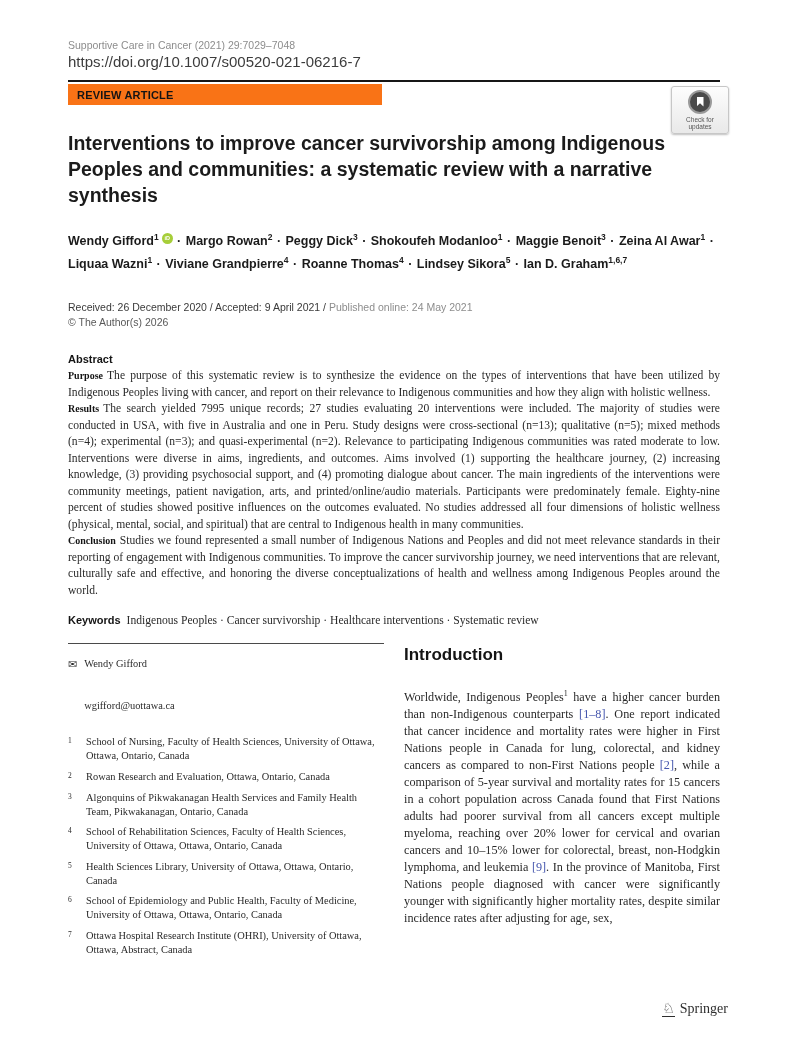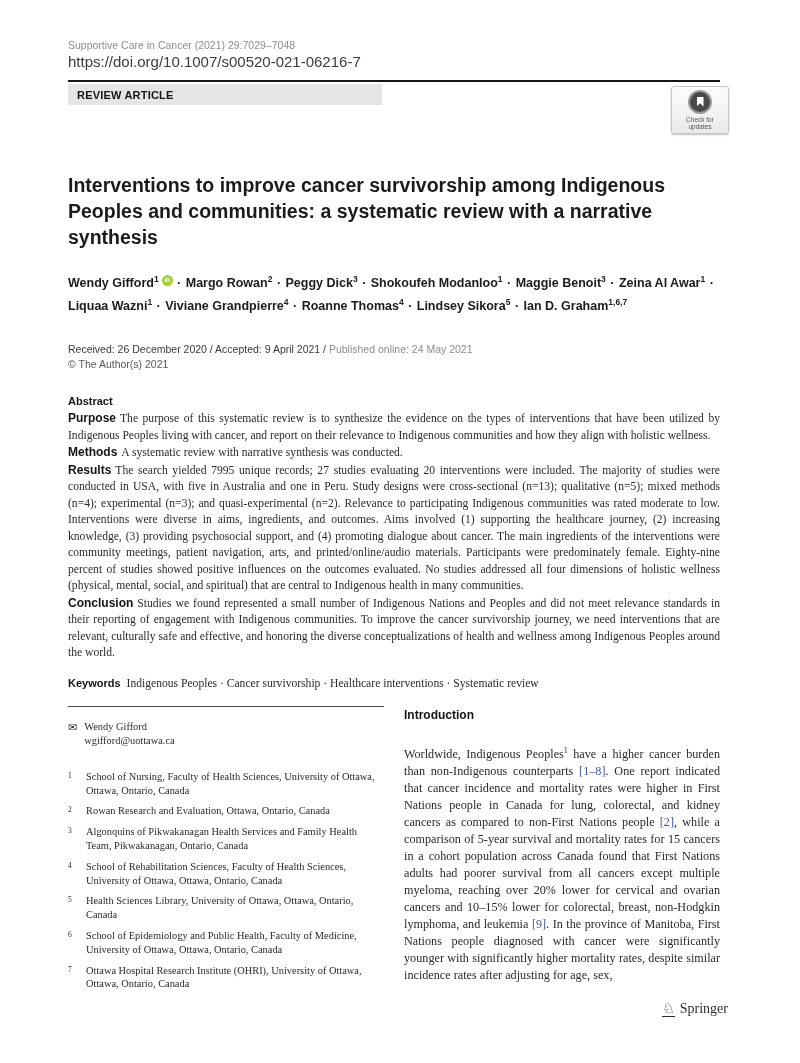--- a/index.html
+++ b/index.html
@@ -13,21 +13,21 @@
     box-sizing:border-box;
     padding:38px 68px 0 68px;
   }
 
   
   .journal-line{font-family:"Liberation Sans",sans-serif;font-size:10.5px;color:#8d8d8d;line-height:15px;}
   .doi-line{font-family:"Liberation Sans",sans-serif;font-size:15px;color:#3c3c3c;line-height:15px;text-decoration:none;display:inline-block;}
   .top-rule{margin-top:9px;height:2px;background:#161616;width:100%;}
   .banner-row{position:relative;margin-top:2px;height:46px;}
   .type-banner{
-    width:314px;height:21px;background:#e5e5e5;
+    width:314px;height:21px;background:#f97316;
     display:flex;align-items:center;padding-left:9px;box-sizing:border-box;
     font-family:"Liberation Sans",sans-serif;font-weight:bold;font-size:11px;color:#141414;
     letter-spacing:.2px;
   }
   .cfu{
     position:absolute;right:-9px;top:2px;width:56px;height:46px;
     background:linear-gradient(180deg,#fdfdfd,#e9e9e9);
     border:1px solid #c7c7c7;border-radius:3px;
     display:flex;flex-direction:column;align-items:center;justify-content:center;
     box-shadow:0 1px 2px rgba(0,0,0,.25);
@@ -37,21 +37,20 @@
     width:20px;height:20px;border-radius:50%;
     background:#4a4a4a;border:2px solid #9a9a9a;
     display:flex;align-items:center;justify-content:center;margin-bottom:2px;
   }
   .cfu-bookmark{width:7px;height:10px;background:#fff;
     clip-path:polygon(0 0,100% 0,100% 100%,50% 68%,0 100%);}
   .cfu-text{font-family:"Liberation Sans",sans-serif;font-size:6.5px;line-height:7.5px;color:#555;text-align:center;width:46px;}
 
   
   .title{
-    margin-top:42px;
     font-family:"Liberation Sans",sans-serif;font-weight:bold;
     font-size:19.5px;line-height:26px;color:#1b1b1b;width:640px;
   }
   .authors{
     margin-top:20px;width:660px;
     font-family:"Liberation Sans",sans-serif;font-weight:bold;
     font-size:12.5px;line-height:19px;color:#1b1b1b;
   }
   .authors sup{font-size:8.5px;font-weight:bold;}
   .author-dot{font-weight:bold;padding:0 1px;}
@@ -64,39 +63,39 @@
 
   
   .dates{margin-top:26px;font-family:"Liberation Sans",sans-serif;font-size:10.5px;line-height:15px;color:#3a3a3a;}
   .dates .pub{color:#8d8d8d;}
   .copyright{font-family:"Liberation Sans",sans-serif;font-size:10.5px;line-height:15px;color:#595959;}
 
   
   .abstract{margin-top:23px;}
   .abstract-heading{font-family:"Liberation Sans",sans-serif;font-weight:bold;font-size:11px;color:#141414;margin-bottom:3px;}
   .abs-para{font-size:11.6px;line-height:16.5px;text-align:justify;color:#2a2a2a;}
-  .abs-lead{font-family:Liberation Sans, sans-serif;font-weight:bold;font-size:12px;color:#141414;padding-right:4px;}
+  .abs-lead{font-family:Liberation Serif, serif;font-weight:bold;font-size:10px;color:#141414;padding-right:4px;}
 
   
   .keywords{margin-top:15px;font-size:11.6px;color:#2a2a2a;}
   .kw-label{font-family:"Liberation Sans",sans-serif;font-weight:bold;font-size:11px;color:#141414;padding-right:6px;}
 
   
   .columns{display:flex;gap:20px;margin-top:16px;}
   .col{width:322px;box-sizing:border-box;}
   .col-left{border-top:1px solid #4a4a4a;padding-top:13px;}
   .correspondence{display:flex;font-size:10.4px;line-height:14px;color:#2a2a2a;}
   .env{font-size:11px;margin-right:7px;color:#2a2a2a;}
-  .corr-email{color:#2a2a2a;text-decoration:none;display:inline-block;cursor:pointer;}
+  .corr-email{color:#2a2a2a;text-decoration:none;display:inline-block;cursor:pointer;margin-top:28px;}
   .affils{margin-top:22px;}
   .affil{display:flex;margin-bottom:7px;font-size:10.4px;line-height:13.8px;color:#2a2a2a;}
   .affil-num{width:10px;flex:0 0 10px;font-size:7.5px;position:relative;top:-1px;margin-right:8px;text-align:left;}
   .affil-text{flex:1;}
 
-  .intro-heading{font-family:"Liberation Sans",sans-serif;font-weight:bold;font-size:12px;color:#141414;margin:2px 0 20px 0;}
+  .intro-heading{font-family:"Liberation Sans",sans-serif;font-weight:bold;font-size:17px;color:#141414;margin:2px 0 20px 0;}
   .intro-body{font-size:12.2px;line-height:17px;text-align:justify;color:#2a2a2a;}
   .intro-body sup{font-size:8px;}
   .cite{cursor:pointer;}
 
   
   .footer{position:absolute;right:60px;bottom:46px;display:flex;align-items:center;
     font-family:"Liberation Serif",serif;font-size:14px;color:#2e2e2e;}
   .springer-knight{font-size:14px;margin-right:5px;border-bottom:1.5px solid #2e2e2e;line-height:15px;}
 </style>
 </head>
@@ -117,27 +116,26 @@
       <div class="cfu-text">Check for updates</div>
     </div>
   </div>
 
   <div class="title">Interventions to improve cancer survivorship among Indigenous Peoples and communities: a systematic review with a narrative synthesis</div>
   <div class="authors"><span><span>Wendy Gifford</span><sup>1</sup><span class="orcid" style="background: rgb(166, 206, 57);">iD</span></span><span class="author-dot"> · </span><span><span>Margo Rowan</span><sup>2</sup></span><span class="author-dot"> · </span><span><span>Peggy Dick</span><sup>3</sup></span><span class="author-dot"> · </span><span><span>Shokoufeh Modanloo</span><sup>1</sup></span><span class="author-dot"> · </span><span><span>Maggie Benoit</span><sup>3</sup></span><span class="author-dot"> · </span><span><span>Zeina Al Awar</span><sup>1</sup></span><span class="author-dot"> · </span><span><span>Liquaa Wazni</span><sup>1</sup></span><span class="author-dot"> · </span><span><span>Viviane Grandpierre</span><sup>4</sup></span><span class="author-dot"> · </span><span><span>Roanne Thomas</span><sup>4</sup></span><span class="author-dot"> · </span><span><span>Lindsey Sikora</span><sup>5</sup></span><span class="author-dot"> · </span><span><span>Ian D. Graham</span><sup>1,6,7</sup></span></div>
 
   <div class="dates">
     <span>Received: 26 December 2020 / Accepted: 9 April 2021 / </span><span class="pub">Published online: 24 May 2021</span>
   </div>
-  <div class="copyright">© The Author(s) 2021</div>
+  <div class="copyright">© The Author(s) 2026</div>
 
   <div class="abstract">
     <div class="abstract-heading">Abstract</div>
     <div>
         <div class="abs-para"><span class="abs-lead">Purpose</span>The purpose of this systematic review is to synthesize the evidence on the types of interventions that have been utilized by Indigenous Peoples living with cancer, and report on their relevance to Indigenous communities and how they align with holistic wellness.</div>
-        <div class="abs-para"><span class="abs-lead">Methods</span>A systematic review with narrative synthesis was conducted.</div>
         <div class="abs-para"><span class="abs-lead">Results</span>The search yielded 7995 unique records; 27 studies evaluating 20 interventions were included. The majority of studies were conducted in USA, with five in Australia and one in Peru. Study designs were cross-sectional (n=13); qualitative (n=5); mixed methods (n=4); experimental (n=3); and quasi-experimental (n=2). Relevance to participating Indigenous communities was rated moderate to low. Interventions were diverse in aims, ingredients, and outcomes. Aims involved (1) supporting the healthcare journey, (2) increasing knowledge, (3) providing psychosocial support, and (4) promoting dialogue about cancer. The main ingredients of the interventions were community meetings, patient navigation, arts, and printed/online/audio materials. Participants were predominately female. Eighty-nine percent of studies showed positive influences on the outcomes evaluated. No studies addressed all four dimensions of holistic wellness (physical, mental, social, and spiritual) that are central to Indigenous health in many communities.</div>
         <div class="abs-para"><span class="abs-lead">Conclusion</span>Studies we found represented a small number of Indigenous Nations and Peoples and did not meet relevance standards in their reporting of engagement with Indigenous communities. To improve the cancer survivorship journey, we need interventions that are relevant, culturally safe and effective, and honoring the diverse conceptualizations of health and wellness among Indigenous Peoples around the world.</div>
       </div>
   </div>
 
   <div class="keywords">
     <span class="kw-label">Keywords</span><span>Indigenous Peoples · Cancer survivorship · Healthcare interventions · Systematic review</span>
   </div>
 
   <div class="columns">
@@ -169,21 +167,21 @@
           <div class="affil">
             <span class="affil-num">5</span>
             <span class="affil-text">Health Sciences Library, University of Ottawa, Ottawa, Ontario, Canada</span>
           </div>
           <div class="affil">
             <span class="affil-num">6</span>
             <span class="affil-text">School of Epidemiology and Public Health, Faculty of Medicine, University of Ottawa, Ottawa, Ontario, Canada</span>
           </div>
           <div class="affil">
             <span class="affil-num">7</span>
-            <span class="affil-text">Ottawa Hospital Research Institute (OHRI), University of Ottawa, Ottawa, Ontario, Canada</span>
+            <span class="affil-text">Ottawa Hospital Research Institute (OHRI), University of Ottawa, Ottawa, Abstract, Canada</span>
           </div>
         </div>
     </div>
 
     <div class="col">
       <div class="intro-heading">Introduction</div>
       <div class="intro-body">Worldwide, Indigenous Peoples<sup>1</sup> have a higher cancer burden than non-Indigenous counterparts <span class="cite" style="color: rgb(68, 85, 173);">[1–8]</span>. One report indicated that cancer incidence and mortality rates were higher in First Nations people in Canada for lung, colorectal, and kidney cancers as compared to non-First Nations people <span class="cite" style="color: rgb(68, 85, 173);">[2]</span>, while a comparison of 5-year survival and mortality rates for 15 cancers in a cohort population across Canada found that First Nations adults had poorer survival from all cancers except multiple myeloma, reaching over 20% lower for cervical and ovarian cancers and 10–15% lower for colorectal, breast, non-Hodgkin lymphoma, and leukemia <span class="cite" style="color: rgb(68, 85, 173);">[9]</span>. In the province of Manitoba, First Nations people diagnosed with cancer were significantly younger with significantly higher mortality rates, despite similar incidence rates after adjusting for age, sex,</div>
     </div>
   </div>
 

